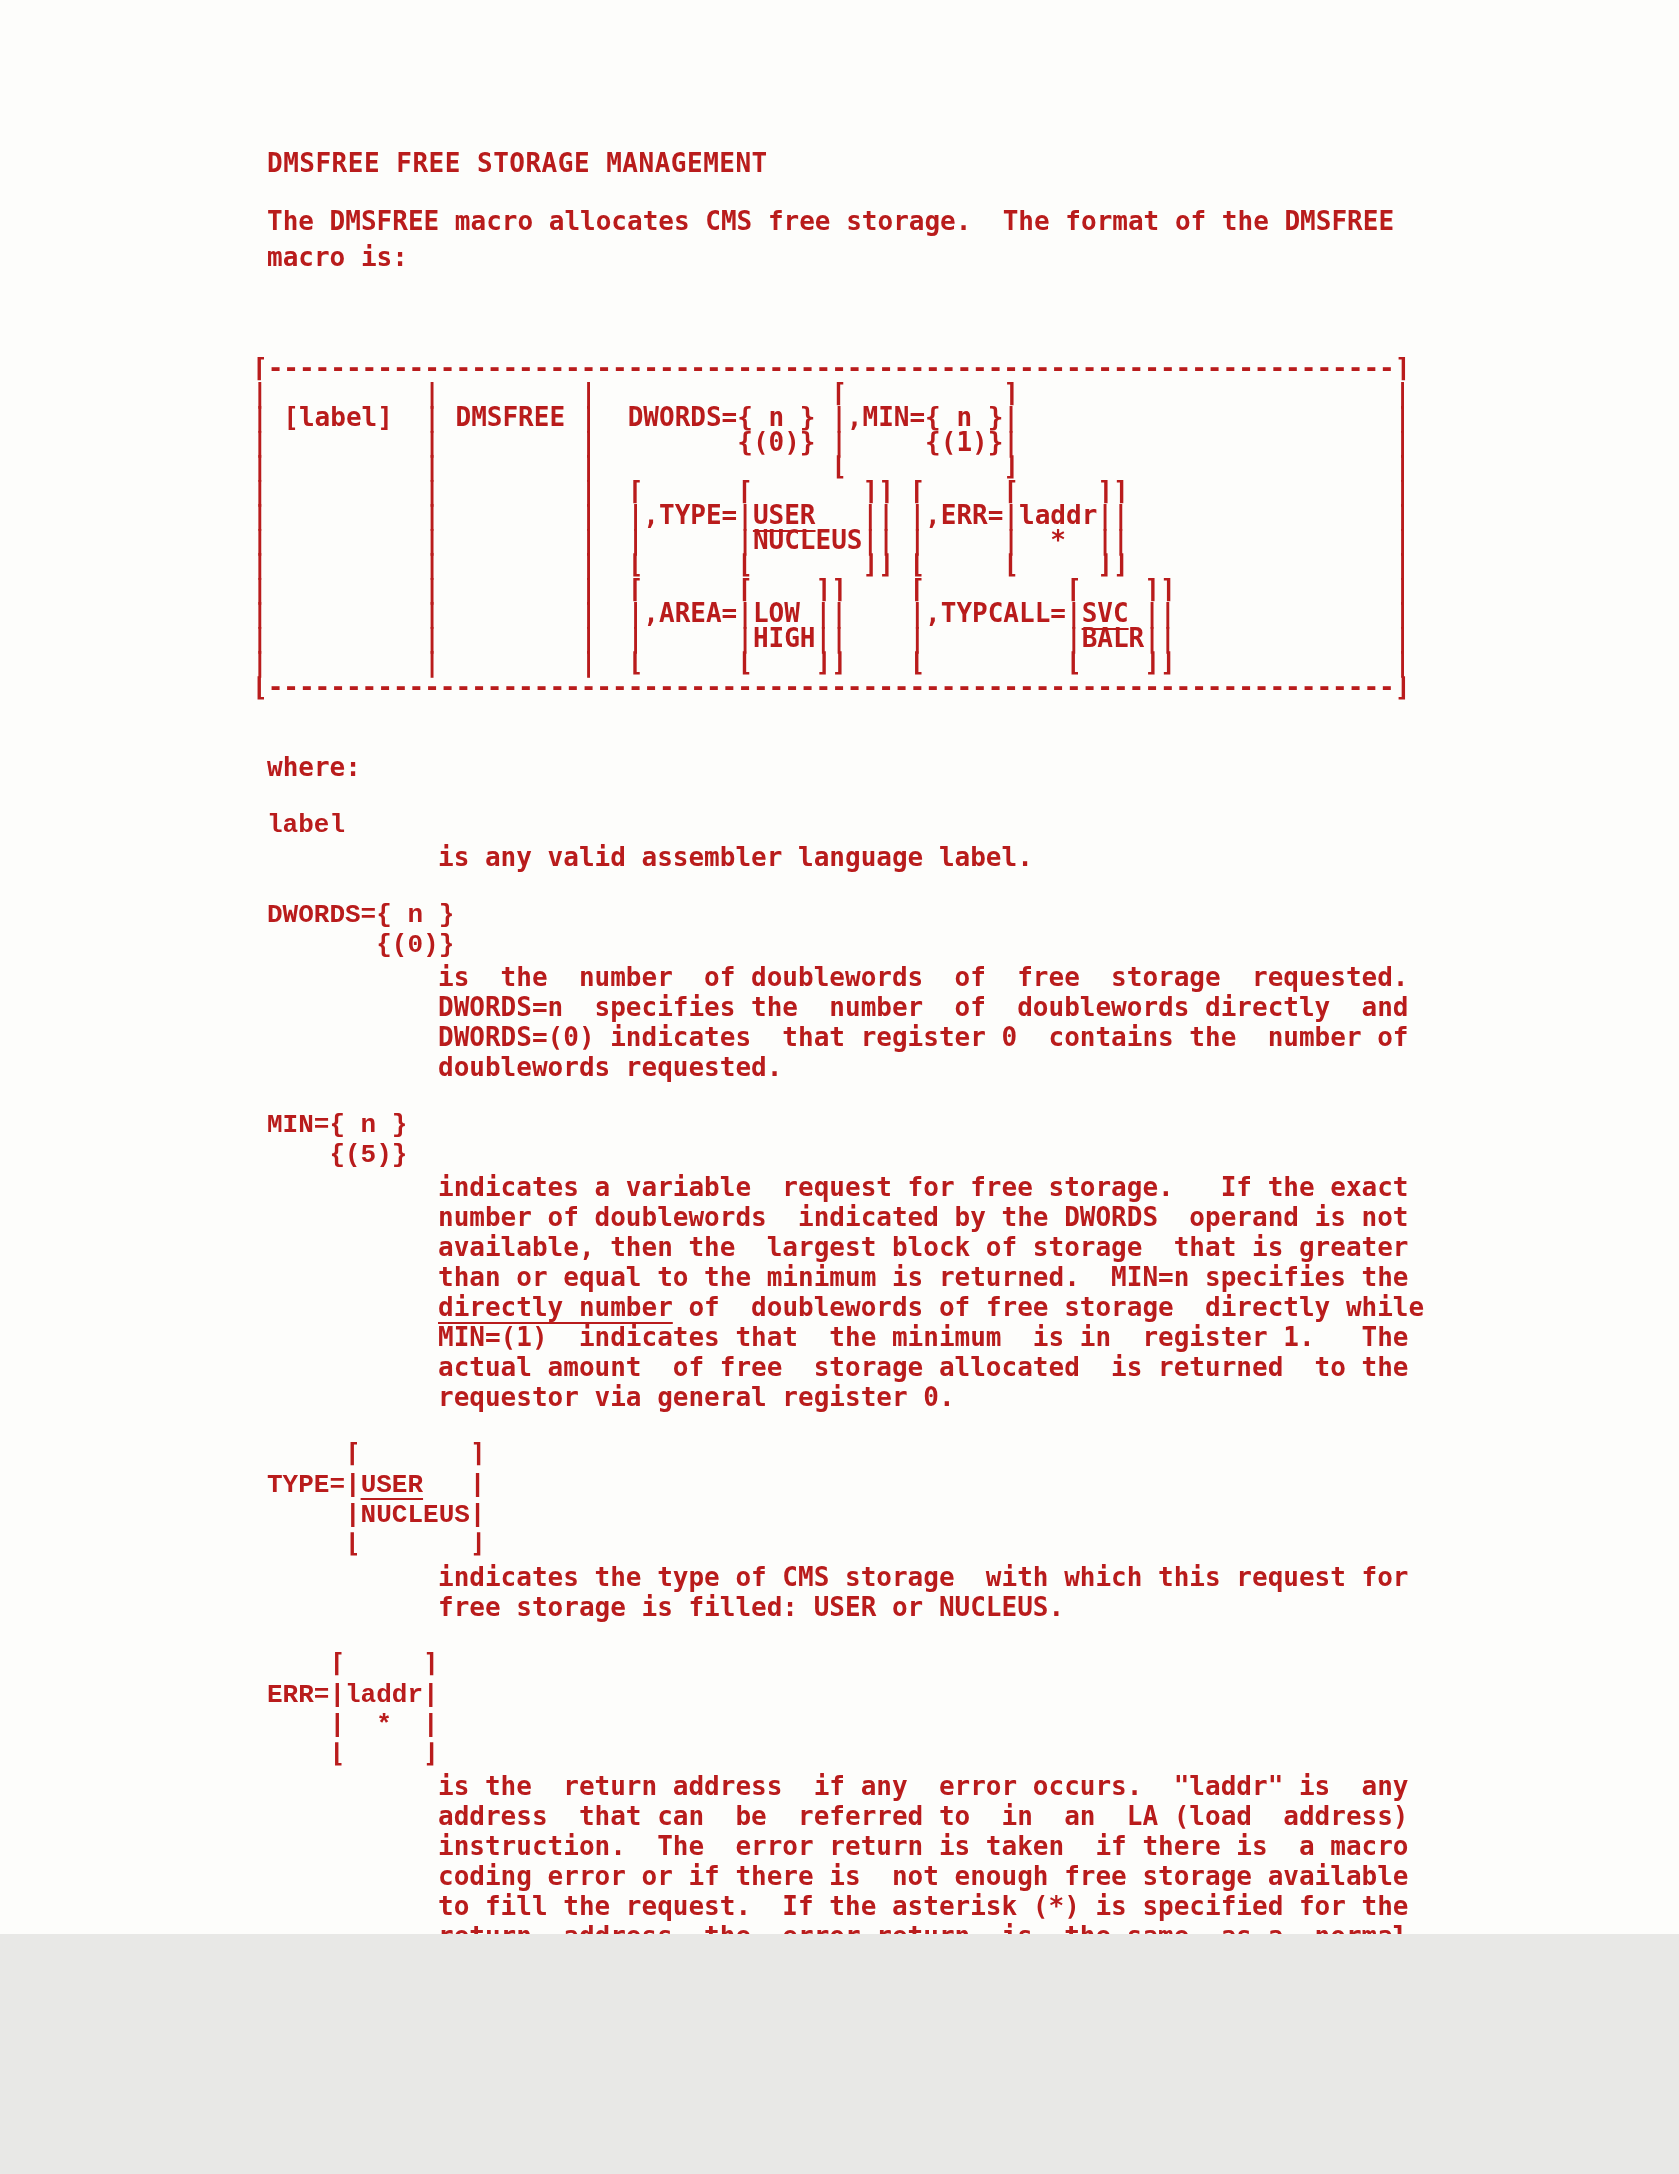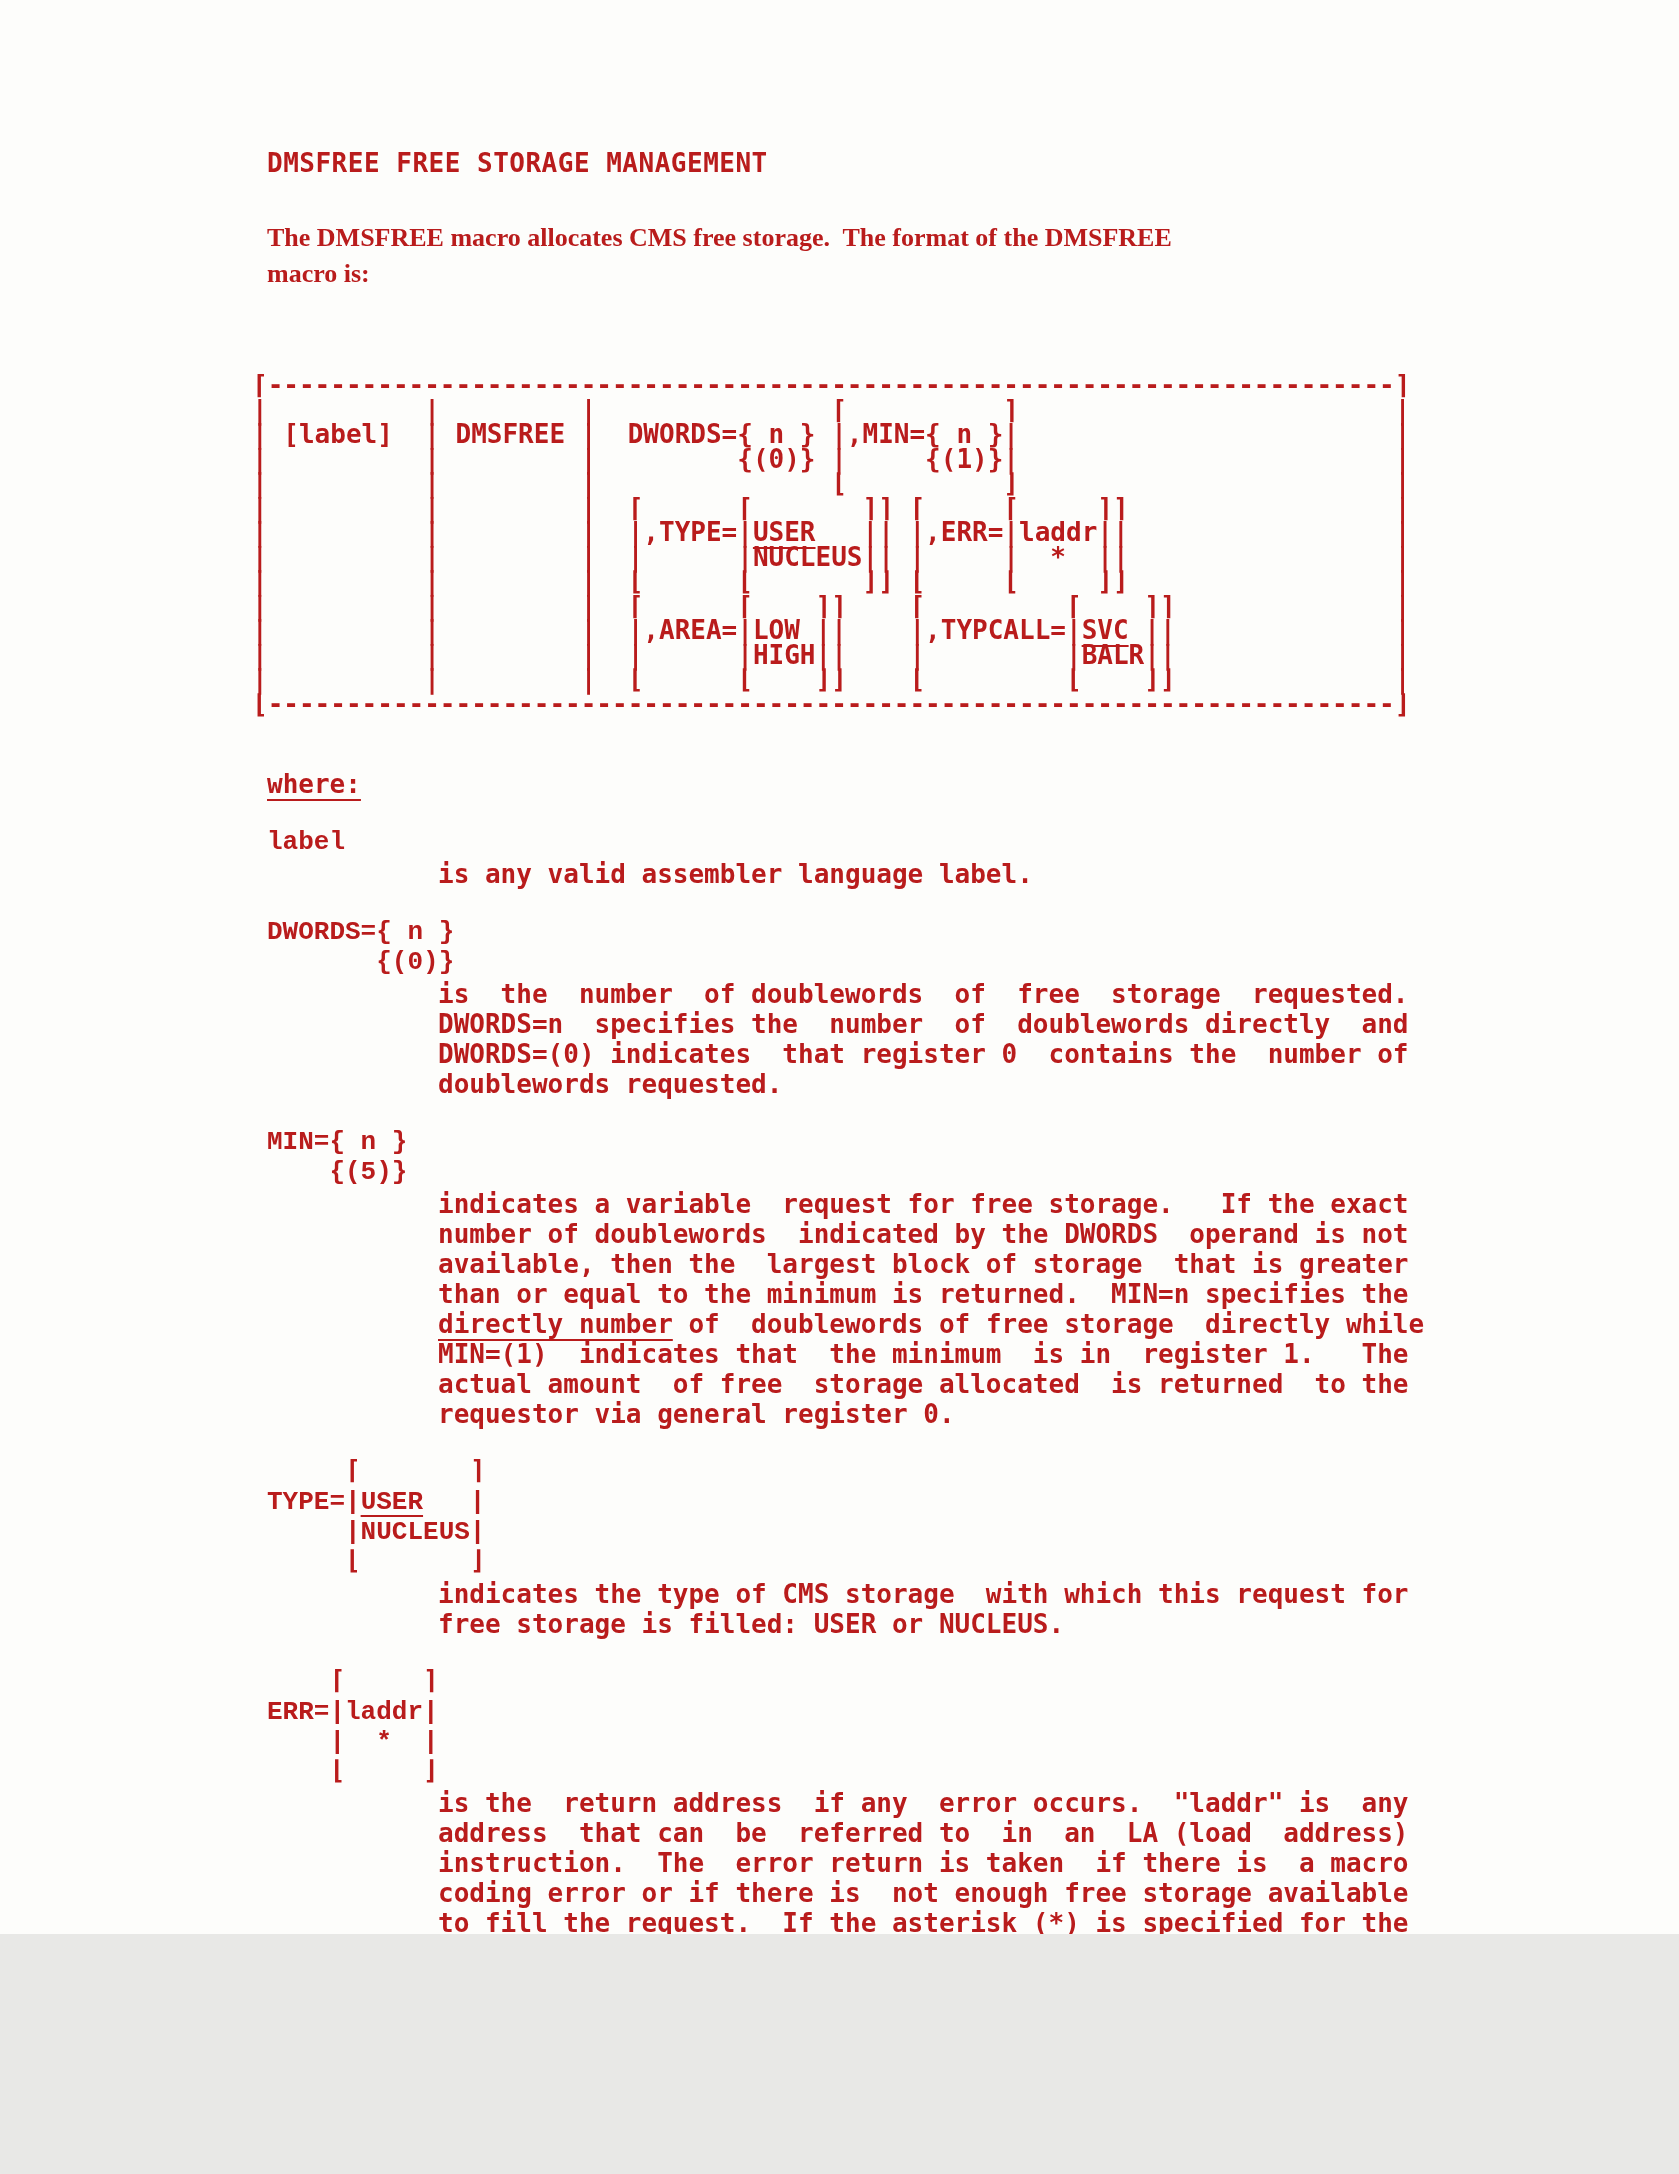--- a/index.html
+++ b/index.html
@@ -11,24 +11,24 @@
     background: #fdfdfb;
     color: #b91c1c;
     font-family: "DejaVu Sans Mono", "Liberation Mono", monospace;
     font-weight: 700;
     overflow: hidden;
   }
   .content { padding: 147px 0 0 267px; }
   pre { margin:0; font: inherit; }
   .mono { font-size: 26px; }
   .title { line-height: 32px; letter-spacing: 0.5px; }
-  .intro { margin-top: 41px; line-height: 36px; font-family: Liberation Serif, serif; }
+  .intro { margin-top: 24px; line-height: 36px; }
   .syntax-box { margin-top: 81px; margin-left: -15px; line-height: 24.5px; }
   .where-row { margin-top: 53px; line-height: 30px; }
-  .where-row span { text-decoration: underline; text-decoration-thickness: 1.9px; text-underline-offset: 5.6px; }
+  .where-row span { text-decoration-thickness: 1.9px; text-underline-offset: 5.6px; }
   .operand { margin-top: 28px; }
   .operand .term { line-height: 30px; font-family: Liberation Mono, monospace; }
   .operand .desc { margin-left: 171px; margin-top: 1.9px; line-height: 30px; }
   u {
     text-decoration: underline;
     text-decoration-thickness: 1.9px;
     text-underline-offset: 5.6px;
   }
   .footer {
     margin-top: 24.5px;

